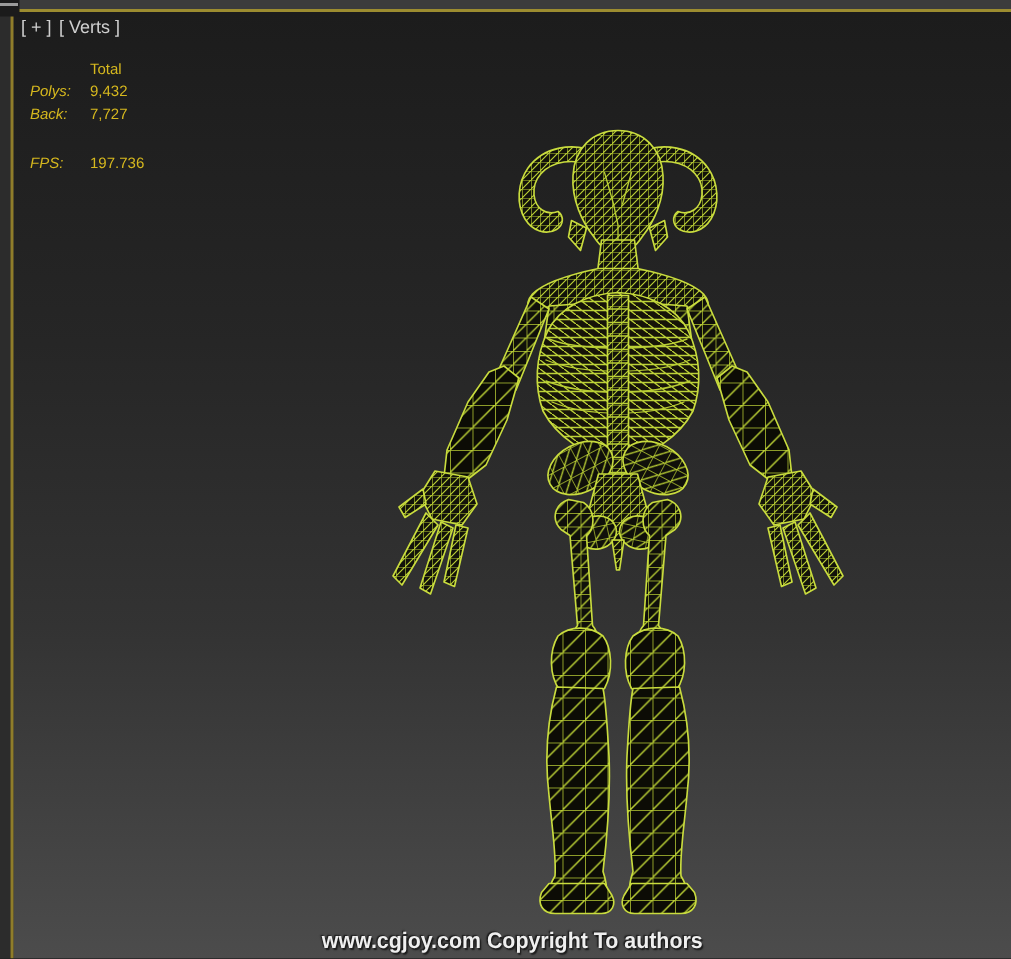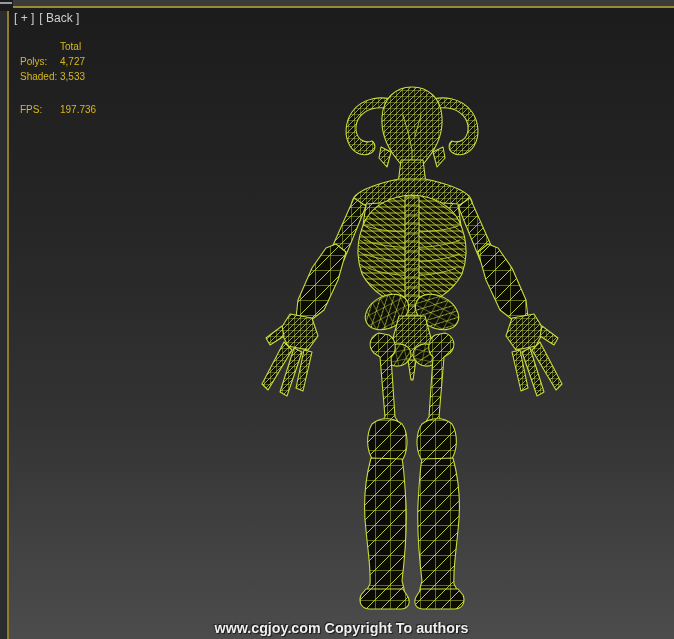--- a/index.html
+++ b/index.html
@@ -16,21 +16,21 @@
             background:linear-gradient(to bottom,#1c1c1c 0%,#262626 35%,#333333 65%,#4c4c4c 100%);
             overflow:hidden;}
   .model-svg{position:absolute;left:-9px;top:-8px;width:674px;height:639px;}
   
   .vp-label{position:absolute;left:5px;top:3px;display:flex;gap:5px;
             font-size:12px;color:#cfcfcf;white-space:pre;z-index:3;}
   .vp-label span{cursor:default;}
   
   .stats{position:absolute;left:11px;top:31px;font-size:10px;color:#d6b81e;z-index:3;}
   .srow{display:flex;height:15px;line-height:15px;}
-  .srow .lbl{width:40px;}
+  .srow .lbl{width:40px;font-style:italic;}
   .spacer{height:18px;}
   
   .watermark{position:absolute;left:0;right:0;bottom:3px;text-align:center;z-index:4;
              color:#efefef;font-weight:bold;font-size:15px;letter-spacing:0px;
              transform:scaleX(.95);
              text-shadow:1px 1px 1px #1a1a1a, -1px -1px 1px #1a1a1a;}
   
   .sk{stroke:#c9dc3e;stroke-width:1.1;stroke-linejoin:round;stroke-linecap:round;}
   .thin{stroke:#b9ce34;stroke-width:.9;fill:none;}
 </style>
@@ -114,35 +114,35 @@
 
         <path fill="url(#f)" d="M290,314 L312,318 L318,336 L308,350 L288,346 L280,330 Z"></path>
         <path fill="url(#f)" d="M284,342 L262,384 L268,390 L292,350 Z M294,348 L280,392 L287,396 L302,352 Z M304,350 L296,388 L303,391 L312,352 Z M282,326 L266,338 L270,345 L284,336 Z"></path>
         <path fill="url(#f)" d="M534,314 L512,318 L506,336 L516,350 L536,346 L544,330 Z"></path>
         <path fill="url(#f)" d="M540,342 L562,384 L556,390 L532,350 Z M530,348 L544,392 L537,396 L522,352 Z M520,350 L528,388 L521,391 L512,352 Z M542,326 L558,338 L554,345 L540,336 Z"></path>
       </g>
     </svg>
 
     <div class="vp-label">
       <span>[ + ]</span>
-      <span>[ Back ]</span>
+      <span>[ Verts ]</span>
     </div>
 
     <div class="stats">
       <div class="srow">
         <span class="lbl"></span>
         <span class="val">Total</span>
       </div>
       <div class="srow">
         <span class="lbl">Polys:</span>
-        <span class="val">4,727</span>
+        <span class="val">9,432</span>
       </div>
       <div class="srow">
-        <span class="lbl">Shaded:</span>
-        <span class="val">3,533</span>
+        <span class="lbl">Back:</span>
+        <span class="val">7,727</span>
       </div>
       <div class="spacer"></div>
       <div class="srow">
         <span class="lbl">FPS:</span>
         <span class="val">197.736</span>
       </div>
     </div>
 
     <div class="watermark">www.cgjoy.com Copyright To authors</div>
 

